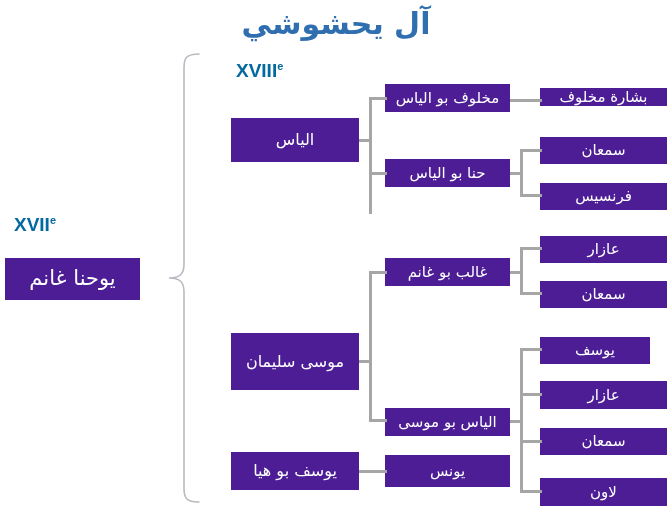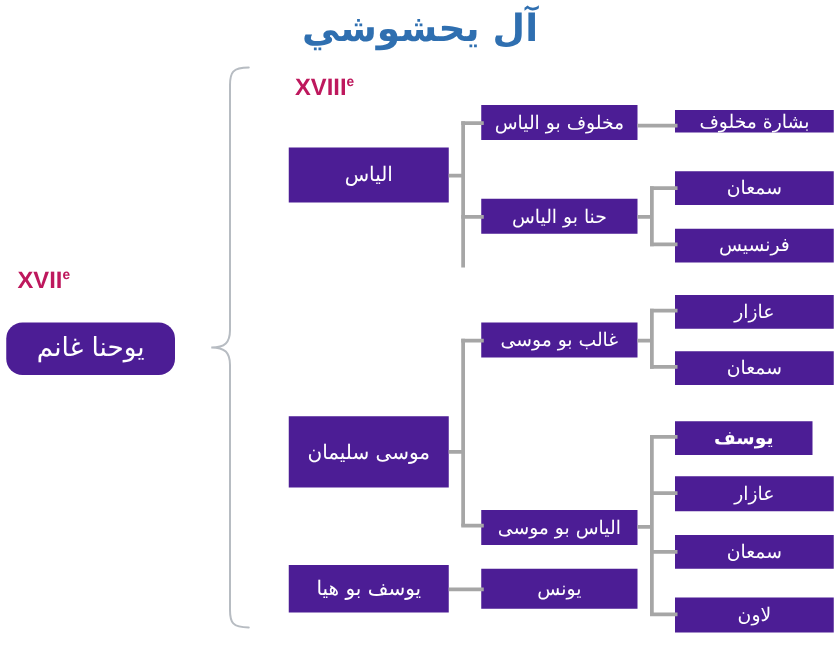--- a/index.html
+++ b/index.html
@@ -21,21 +21,21 @@
     font-size:30px;
     font-weight:700;
     letter-spacing:0;
     line-height:40px;
     direction:rtl;
   }
 
   
   .century{
     position:absolute;
-    color:#be185d;
+    color:#0369a1;
     font-weight:700;
     font-size:19px;
     direction:ltr;
     white-space:nowrap;
     font-family:"Liberation Sans",sans-serif;
   }
   .century sup{font-size:11px;vertical-align:super;font-weight:700;}
 
   
   .node{
@@ -76,42 +76,42 @@
     <span>XVII</span><sup>e</sup>
   </div>
   <div class="century" style="left:236px;top:60px;">
     <span>XVIII</span><sup>e</sup>
   </div>
 
   <svg class="brace-svg" width="32" height="452" viewBox="0 0 32 452" aria-hidden="true">
     <path d="M31 2 C18 2 16 6 16 16 L16 212 C16 222 12 226 1 226 C12 226 16 230 16 240 L16 436 C16 446 18 450 31 450" fill="none" stroke="#b7bcc2" stroke-width="1.6" stroke-linecap="round"></path>
   </svg>
 
-  <div class="node n-root" style="left:5px;top:258px;width:135px;height:42px;border-radius:13px;">
+  <div class="node n-root" style="left:5px;top:258px;width:135px;height:42px;">
     <span>يوحنا غانم</span>
   </div>
 
   <div class="node n-gen2" style="left:231px;top:333px;width:128px;height:57px;">
     <span>موسى سليمان</span>
   </div>
   <div class="node n-gen2" style="left:231px;top:118px;width:128px;height:44px;">
     <span>الياس</span>
   </div>
   <div class="node n-gen2" style="left:231px;top:452px;width:128px;height:38px;">
     <span>يوسف بو هيا</span>
   </div>
 
   <div class="node n-gen3" style="left:385px;top:84px;width:125px;height:28px;">
     <span>مخلوف بو الياس</span>
   </div>
   <div class="node n-gen3" style="left:385px;top:159px;width:125px;height:28px;">
     <span>حنا بو الياس</span>
   </div>
   <div class="node n-gen3" style="left:385px;top:258px;width:125px;height:28px;">
-    <span>غالب بو موسى</span>
+    <span>غالب بو غانم</span>
   </div>
   <div class="node n-gen3" style="left:385px;top:408px;width:125px;height:28px;">
     <span>الياس بو موسى</span>
   </div>
   <div class="node n-gen3" style="left:385px;top:455px;width:125px;height:32px;">
     <span>يونس</span>
   </div>
 
   <div class="node n-gen4" style="left:540px;top:88px;width:127px;height:18px;">
     <span>بشارة مخلوف</span>
@@ -121,21 +121,21 @@
   </div>
   <div class="node n-gen4" style="left:540px;top:236px;width:127px;height:27px;">
     <span>عازار</span>
   </div>
   <div class="node n-gen4" style="left:540px;top:183px;width:127px;height:27px;">
     <span>فرنسيس</span>
   </div>
   <div class="node n-gen4" style="left:540px;top:281px;width:127px;height:27px;">
     <span>سمعان</span>
   </div>
-  <div class="node n-gen4" style="left:540px;top:337px;width:110px;height:27px;font-weight:bold;">
+  <div class="node n-gen4" style="left:540px;top:337px;width:110px;height:27px;">
     <span>يوسف</span>
   </div>
   <div class="node n-gen4" style="left:540px;top:381px;width:127px;height:28px;">
     <span>عازار</span>
   </div>
   <div class="node n-gen4" style="left:540px;top:428px;width:127px;height:27px;">
     <span>سمعان</span>
   </div>
   <div class="node n-gen4" style="left:540px;top:478px;width:127px;height:28px;">
     <span>لاون</span>

